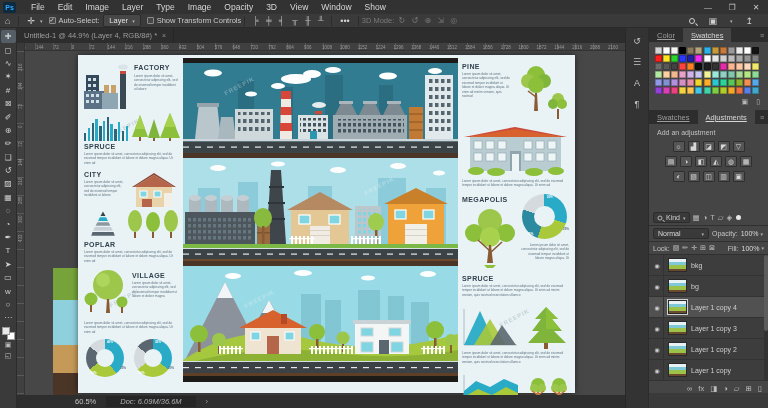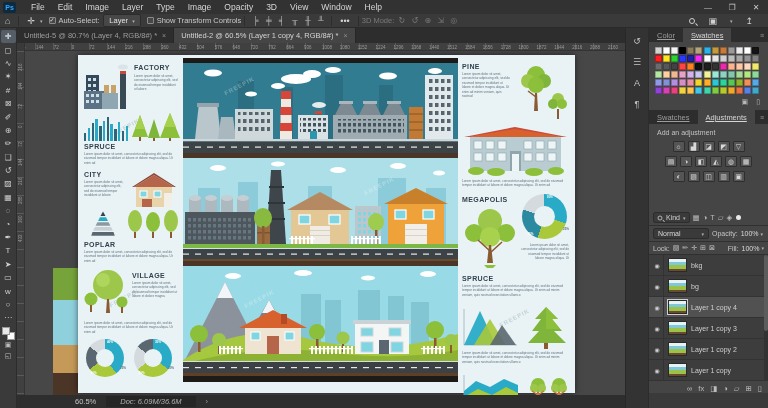--- a/index.html
+++ b/index.html
@@ -183,21 +183,21 @@
     <div class="menu-item">File</div>
         <div class="menu-item">Edit</div>
         <div class="menu-item">Image</div>
         <div class="menu-item">Layer</div>
         <div class="menu-item">Type</div>
         <div class="menu-item">Image</div>
         <div class="menu-item">Opacity</div>
         <div class="menu-item">3D</div>
         <div class="menu-item">View</div>
         <div class="menu-item">Window</div>
-        <div class="menu-item">Help</div>
+        <div class="menu-item">Show</div>
       </nav>
     <div class="win-controls">
       <div class="win-btn">—</div>
       <div class="win-btn">❐</div>
       <div class="win-btn">✕</div>
     </div>
   </header>
 
   <div class="optionsbar">
     <span class="ob-icon">⌂</span>
@@ -271,25 +271,21 @@
     <div class="fgbg">
       <div class="fg-swatch"></div>
       <div class="bg-swatch"></div>
     </div>
     <div class="tool-small">▣</div>
     <div class="tool-small">◱</div>
   </div>
 
   <div class="tabbar">
     <div class="doc-tab">
-      <span>Untitled-5 @ 80.7% (Layer 4, RGB/8#) *</span>
-      <span class="tab-close">×</span>
-    </div>
-    <div class="doc-tab active">
-      <span>Untitled-2 @ 60.5% (Layer 1 copy 4, RGB/8#) *</span>
+      <span>Untitled-1 @ 44.9% (Layer 4, RGB/8#) *</span>
       <span class="tab-close">×</span>
     </div>
   </div>
 
   <div class="ruler-corner"></div>
   <div class="ruler-h">
 
   <span>216</span>
       <span>144</span>
       <span>72</span>

